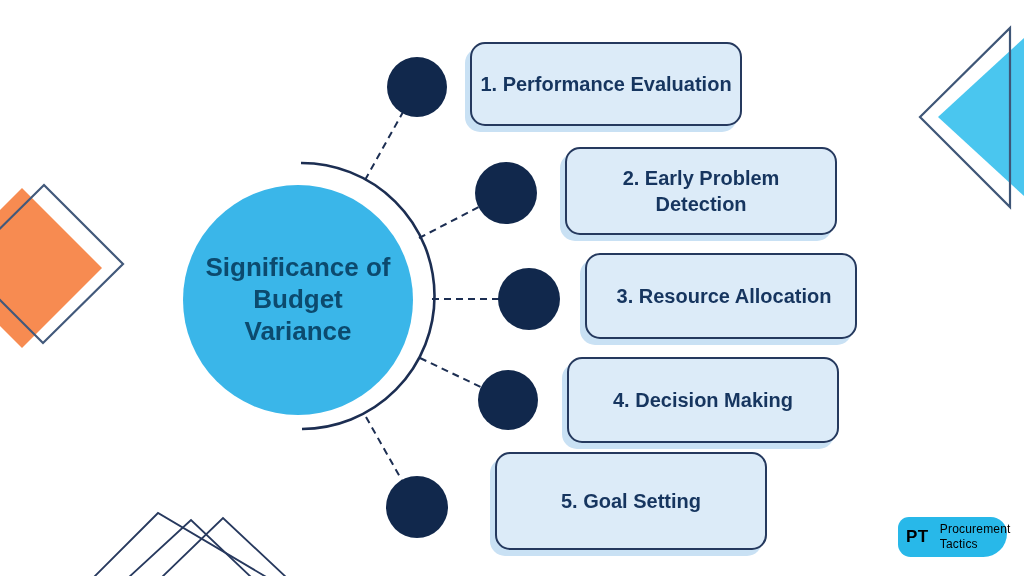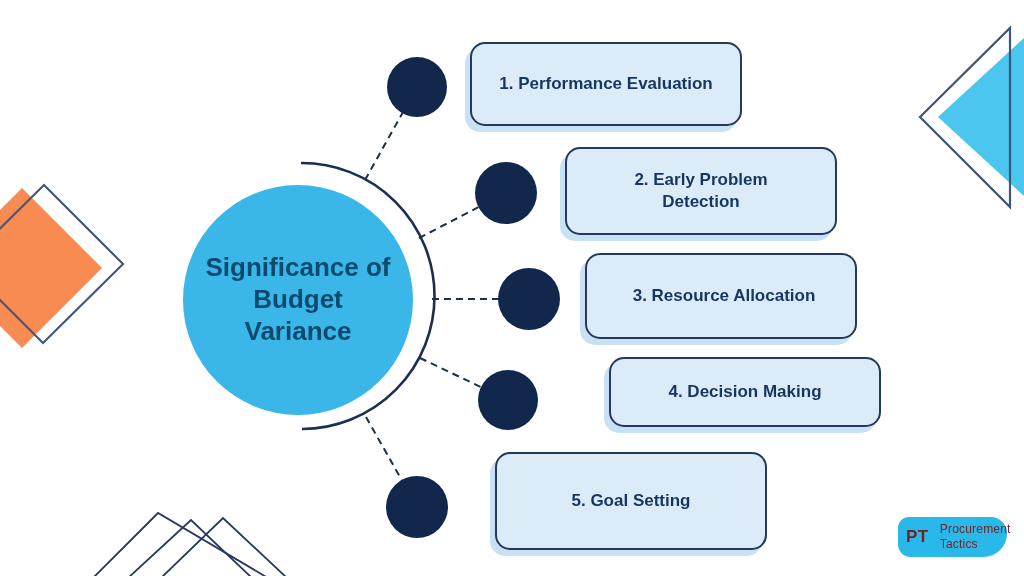--- a/index.html
+++ b/index.html
@@ -17,35 +17,35 @@
     color:#0c4a6e;font-size:26px;font-weight:bold;line-height:1.22;
     padding:0 16px;box-sizing:border-box;
   }
 
   
   .item-box{
     position:absolute;width:272px;box-sizing:border-box;
     background:#dcebf8;border:2px solid #25395e;border-radius:15px;
     box-shadow:-5px 6px 0 #c9e1f4;
     display:flex;align-items:center;justify-content:center;text-align:center;
-    color:#16355f;font-size:17px;font-weight:bold;line-height:1.3;
+    color:#16355f;font-size:20px;font-weight:bold;line-height:1.3;
     padding:0 8px;
   }
   .box-1{left:470px;top:42px;height:84px;}
   .box-2{left:565px;top:147px;height:88px;padding:0 40px;}
   .box-3{left:585px;top:253px;height:86px;padding-left:14px;}
-  .box-4{left:567px;top:357px;height:70px;margin-left:42px;}
+  .box-4{left:567px;top:357px;height:86px;}
   .box-5{left:475px;top:452px;height:98px;margin-left:20px;}
 
   
   .logo{
     position:absolute;left:898px;top:517px;width:109px;height:40px;
     background:#28b8e9;border-radius:12px 18px 26px 14px;
     display:flex;align-items:center;box-sizing:border-box;padding:0 8px;
-    color:#7f1d1d;
+    color:#000000;
   }
   .logo-abbr{font-size:17px;font-weight:bold;letter-spacing:.5px;}
   .logo-divider{width:1px;height:24px;background:rgba(255,255,255,.85);margin:0 6px 0 5px;}
   .logo-name{font-size:12px;line-height:1.25;letter-spacing:.2px;}
 </style>
 </head>
 <body>
 
 <div id="canvas">
 

